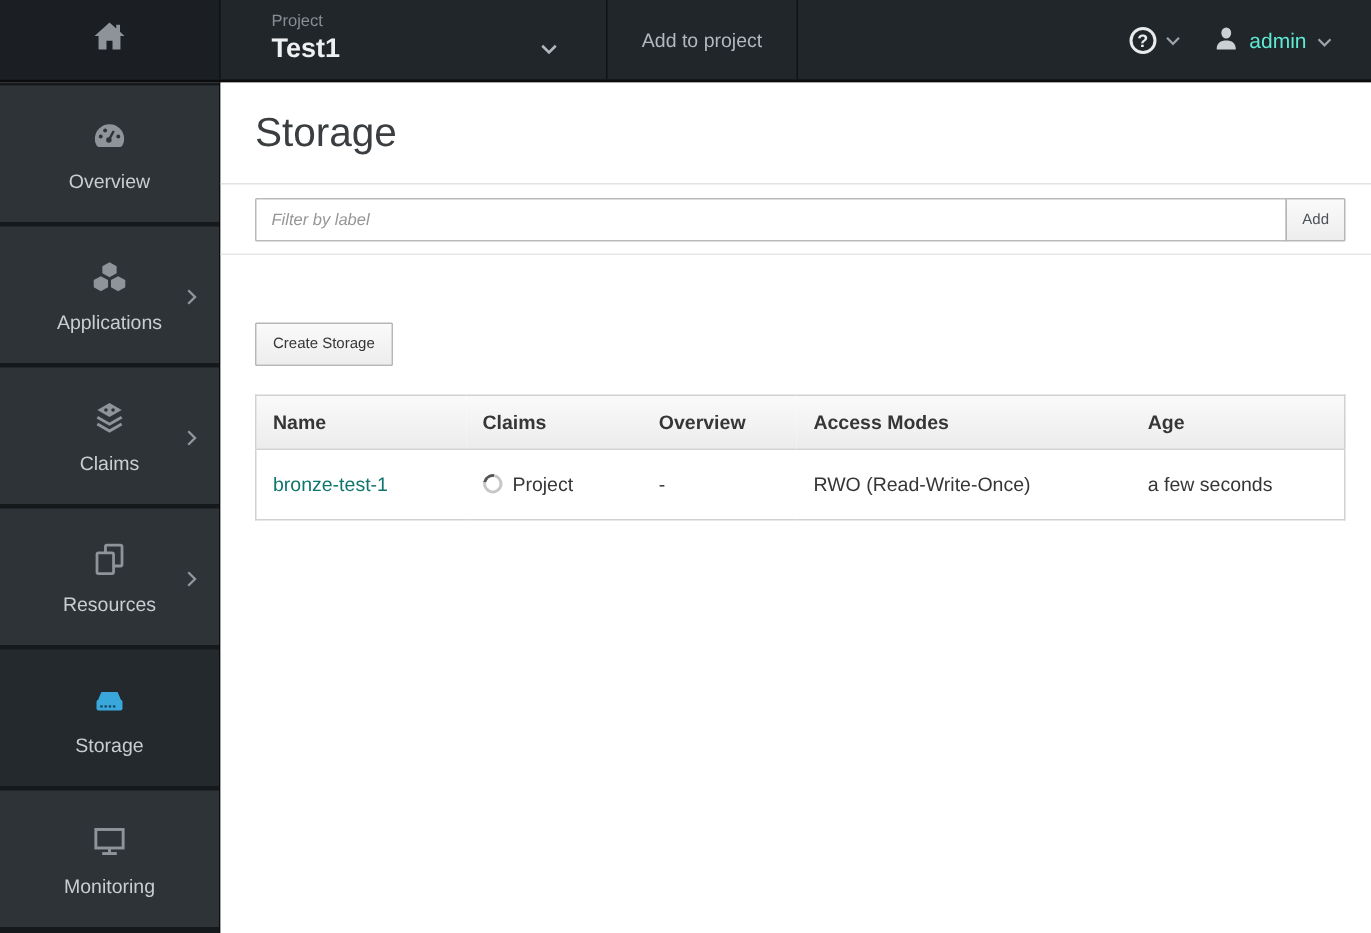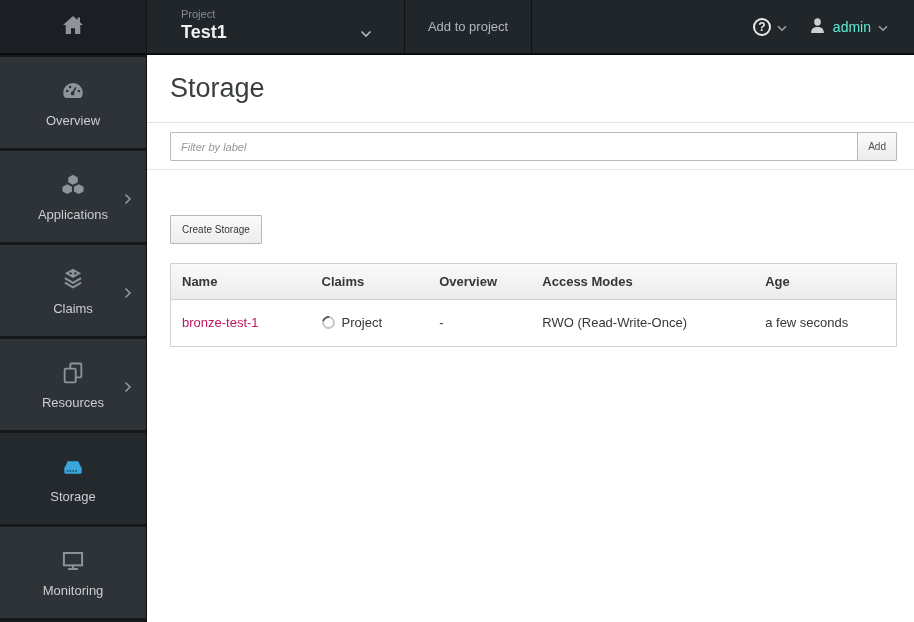--- a/index.html
+++ b/index.html
@@ -116,21 +116,21 @@
   }
   .pvc-table thead tr {
     background: linear-gradient(to bottom, #fafafa 0%, #ececec 100%);
     border-bottom: 1px solid #d1d1d1;
   }
   .pvc-table th {
     text-align: left; font-weight: bold; color: #363636;
     padding: 10px 10px 10px 11px; font-size: 13px;
   }
   .pvc-table td { padding: 15px 10px 16px 11px; color: #363636; }
-  a.res-link { color: #be185d; text-decoration: none; cursor: pointer; }
+  a.res-link { color: #0f766e; text-decoration: none; cursor: pointer; }
   .spinner {
     display: inline-block; width: 13px; height: 13px;
     border: 2px solid #c7c7c7; border-top-color: #555;
     border-radius: 50%;
     vertical-align: -2px; margin-right: 7px;
     transform: rotate(-35deg);
   }
 </style>
 </head>
 <body>

